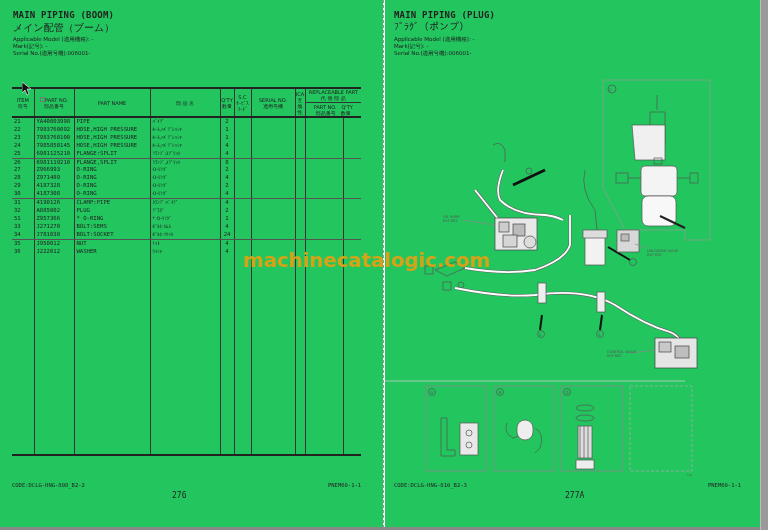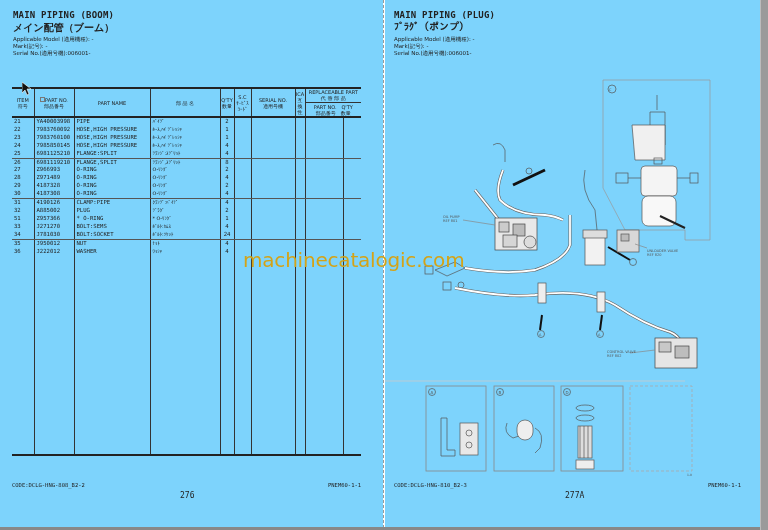--- a/index.html
+++ b/index.html
@@ -1,27 +1,27 @@
 <!DOCTYPE html>
 <html><head>
 <meta charset="utf-8">
 <style>
   * { box-sizing: border-box; margin: 0; padding: 0; }
   html, body { width: 768px; height: 530px; overflow: hidden; background: #fdfdfd; }
   body { position: relative; font-family: "DejaVu Sans Mono", "Liberation Mono", monospace; color: #222; }
 
-  .page { position: absolute; top: 0; height: 528px; background: #7dd3fc; }
+  .page { position: absolute; top: 0; height: 528px; background: #22c55e; }
   .page-left { left: 0; width: 383px; }
   .page-right { left: 385px; width: 375px; }
   .page-divider { position: absolute; left: 383px; top: 0; width: 2px; height: 528px; border-left: 1px dashed #999; }
   .bottom-rule { position: absolute; left: 0; top: 527px; width: 760px; height: 3px; background: #888; }
   .scrollbar { position: absolute; left: 760px; top: 0; width: 8px; height: 530px; background: #9a9a9a; border-left: 1px solid #bbb; }
 
   .title-en { position: absolute; left: 13px; top: 10px; font-size: 9px; font-weight: bold; letter-spacing: 0.2px; }
-  .title-jp { position: absolute; left: 13px; top: 21px; font-size: 10px; font-weight: bold; font-family: "DejaVu Sans", sans-serif; }
+  .title-jp { position: absolute; left: 13px; top: 21px; font-size: 10px; font-weight: normal; font-family: "DejaVu Sans", sans-serif; }
   .meta { position: absolute; left: 13px; top: 36px; font-size: 5.5px; line-height: 7px; font-family: "DejaVu Sans", sans-serif; }
   .page-right .title-en, .page-right .title-jp, .page-right .meta { left: 9px; }
 
   .cursor { position: absolute; left: 22px; top: 82px; width: 0; height: 0; }
   .cursor svg { display: block; }
 
   
   .parts-table { position: absolute; left: 12px; top: 87px; width: 349px; border-collapse: collapse; font-size: 5.6px; table-layout: fixed; }
   .parts-table th { font-weight: normal; font-size: 5px; line-height: 6px; text-align: center; vertical-align: middle; border-left: 1px solid #333; border-right: 1px solid #333; height: 27px; border-top: 2px solid #222; border-bottom: 2px solid #222; font-family: "DejaVu Sans", sans-serif; }
   .parts-table th:first-child { border-left: none; }
@@ -34,21 +34,21 @@
   .parts-table td.jp { font-family: "DejaVu Sans", sans-serif; font-size: 4.8px; }
   .parts-table tr.filler td { height: 200px; border-bottom: 2px solid #222; }
   .sub-hdr { display: block; border-top: 1px solid #333; margin-top: 1px; padding-top: 1px; }
   .small-box { display:inline-block; width: 5px; height: 5px; border: 1px dashed #777; vertical-align: top; }
 
   .footer-code { position: absolute; top: 482px; font-size: 5.5px; }
   .footer-rev { position: absolute; top: 482px; font-size: 5.5px; }
   .page-number { position: absolute; top: 491px; font-size: 8px; }
 
   .diagram { position: absolute; }
-  .watermark { position: absolute; left: 243px; top: 248px; font-family: "DejaVu Sans", sans-serif; font-weight: normal; font-size: 20px; color: #d4a317; letter-spacing: -0.2px; z-index: 5; }
+  .watermark { position: absolute; left: 243px; top: 248px; font-family: "DejaVu Sans", sans-serif; font-weight: bold; font-size: 20px; color: #d4a317; letter-spacing: -0.2px; z-index: 5; }
 </style>
 </head>
 <body>
 
 <div class="page page-left">
   <div class="title-en">MAIN PIPING (BOOM)</div>
   <div class="title-jp">メイン配管（ブーム）</div>
   <div class="meta">
     <div>Applicable Model (適用機種): -</div>
     <div>Mark(記号): -</div>
@@ -309,21 +309,21 @@
   </table>
 
   <div class="cursor">
     <svg width="10" height="14" viewBox="0 0 10 14">
         <path d="M0 0 L0 11 L3 8 L5 13 L7 12 L5 7 L9 7 Z" fill="#111" stroke="#fff" stroke-width="0.6"></path>
       </svg>
   </div>
 
   <div class="footer-code" style="left:12px">CODE:DCLG-HNG-808_B2-2</div>
   <div class="footer-rev" style="left:328px">PNEM60-1-1</div>
-  <div class="page-number" style="left:180px">276</div>
+  <div class="page-number" style="left:172px">276</div>
 </div>
 
 <div class="page-divider"></div>
 
 <div class="page page-right">
   <div class="title-en">MAIN PIPING (PLUG)</div>
   <div class="title-jp">ﾌﾟﾗｸﾞ（ポンプ）</div>
   <div class="meta">
     <div>Applicable Model (適用機種): -</div>
     <div>Mark(記号): -</div>

